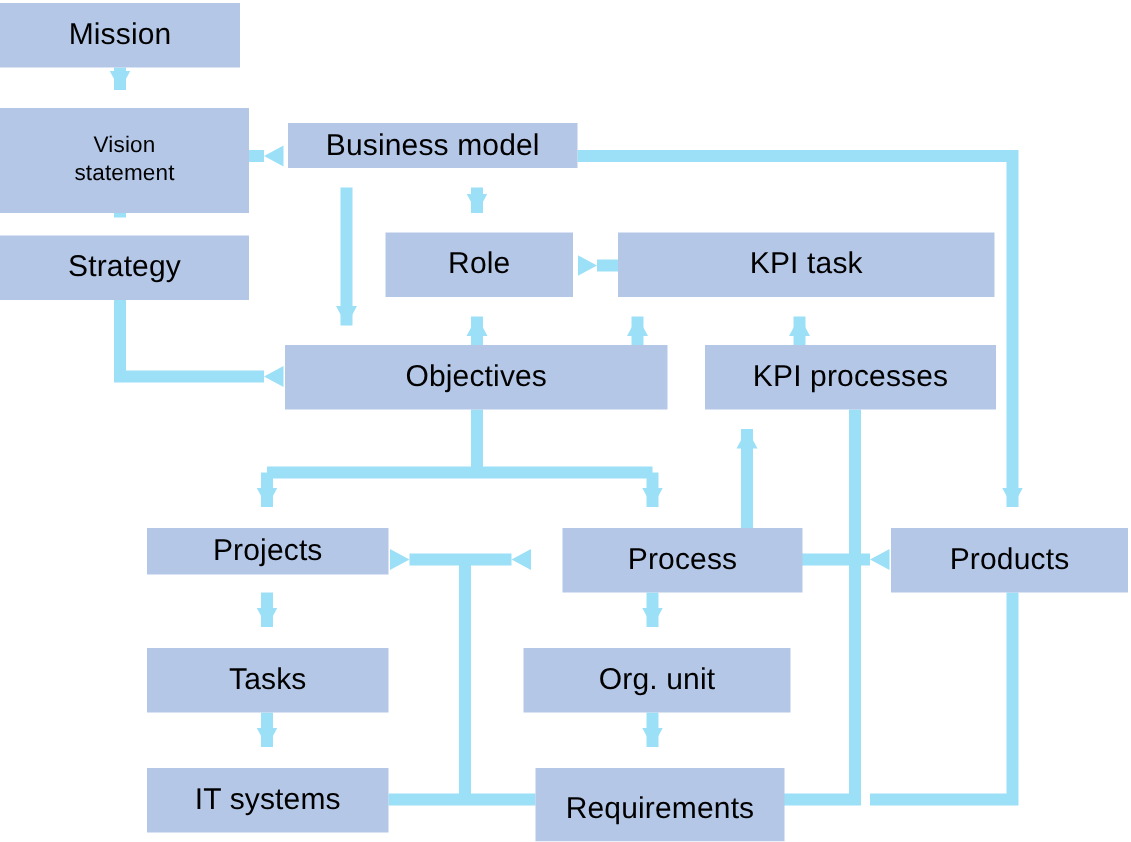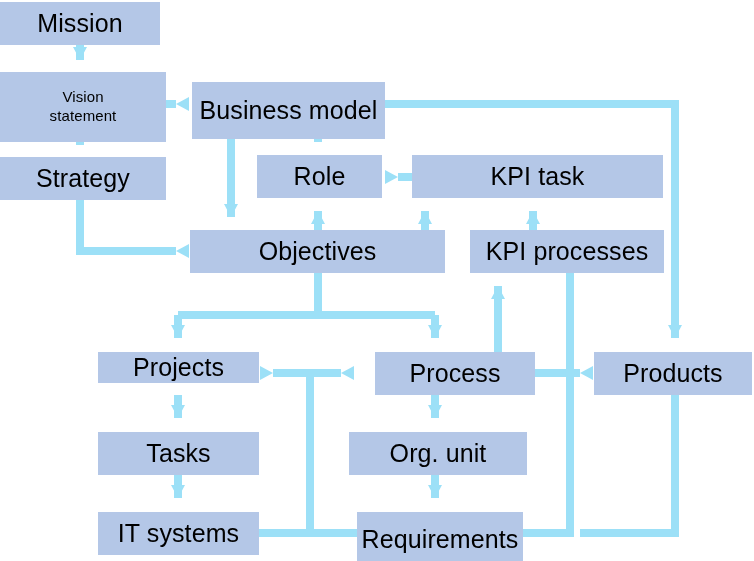--- a/index.html
+++ b/index.html
@@ -12,21 +12,21 @@
   }
   #edges{position:absolute;left:0;top:0;width:754px;height:561px;}
   .node{
     position:absolute;
     background:#b4c7e7;
     color:#000000;
     display:flex;
     align-items:center;
     justify-content:center;
     text-align:center;
-    font-size:25px;
+    font-size:20px;
     line-height:1.15;
     letter-spacing:.1px;
     box-sizing:border-box;
     z-index:2;
   }
   .node.two-line{font-size:15px;line-height:1.25;}
 </style>
 </head>
 <body>
 
@@ -95,21 +95,21 @@
 
       <path d="M570,273 L570,533 L384,533" marker-end="url(#ah-left)"></path>
 
       <path d="M675,395 L675,533 L580,533"></path>
     </g>
   </svg>
 
   <div class="node" style="left: 0px; top: 2px; width: 160px; height: 43px;">Mission</div>
   <div class="node two-line" style="left: 0px; top: 72px; width: 166px; height: 70px;">Vision<br>statement</div>
   <div class="node" style="left: 0px; top: 157px; width: 166px; height: 43px;">Strategy</div>
-  <div class="node" style="left: 192px; top: 82px; width: 193px; height: 57px;">Business model</div>
+  <div class="node" style="left: 192px; top: 82px; width: 193px; height: 30px;">Business model</div>
   <div class="node" style="left: 257px; top: 155px; width: 125px; height: 43px;">Role</div>
   <div class="node" style="left: 412px; top: 155px; width: 251px; height: 43px;">KPI task</div>
   <div class="node" style="left: 190px; top: 230px; width: 255px; height: 43px;">Objectives</div>
   <div class="node" style="left: 470px; top: 230px; width: 194px; height: 43px;">KPI processes</div>
   <div class="node" style="left: 98px; top: 352px; width: 161px; height: 31px;">Projects</div>
   <div class="node" style="left: 355px; top: 352px; width: 160px; height: 43px; margin-left: 20px;">Process</div>
   <div class="node" style="left: 594px; top: 352px; width: 158px; height: 43px;">Products</div>
   <div class="node" style="left: 98px; top: 432px; width: 161px; height: 43px;">Tasks</div>
   <div class="node" style="left: 349px; top: 432px; width: 178px; height: 43px;">Org. unit</div>
   <div class="node" style="left: 98px; top: 512px; width: 161px; height: 43px;">IT systems</div>

